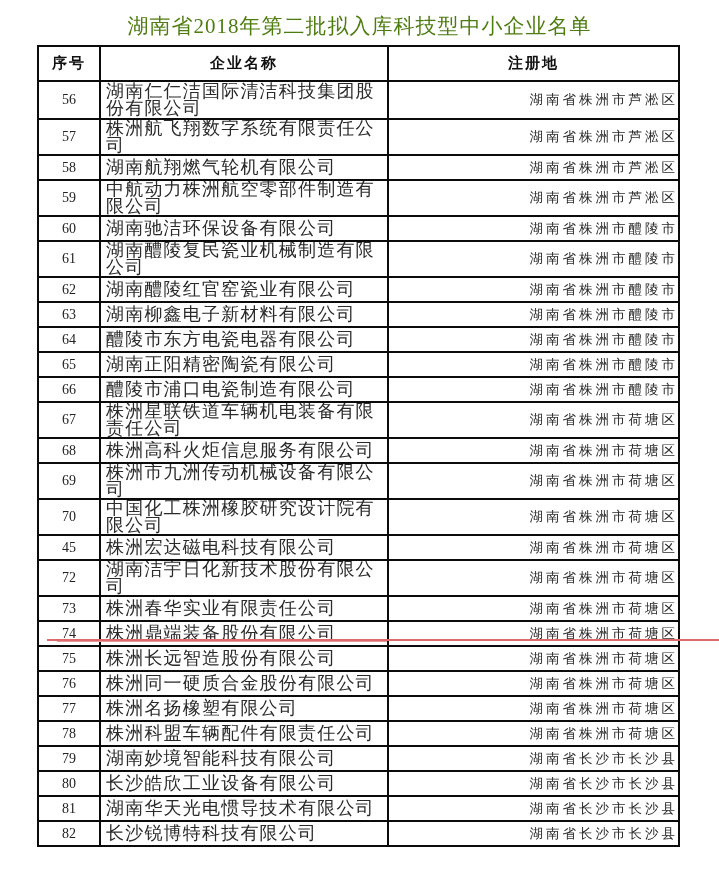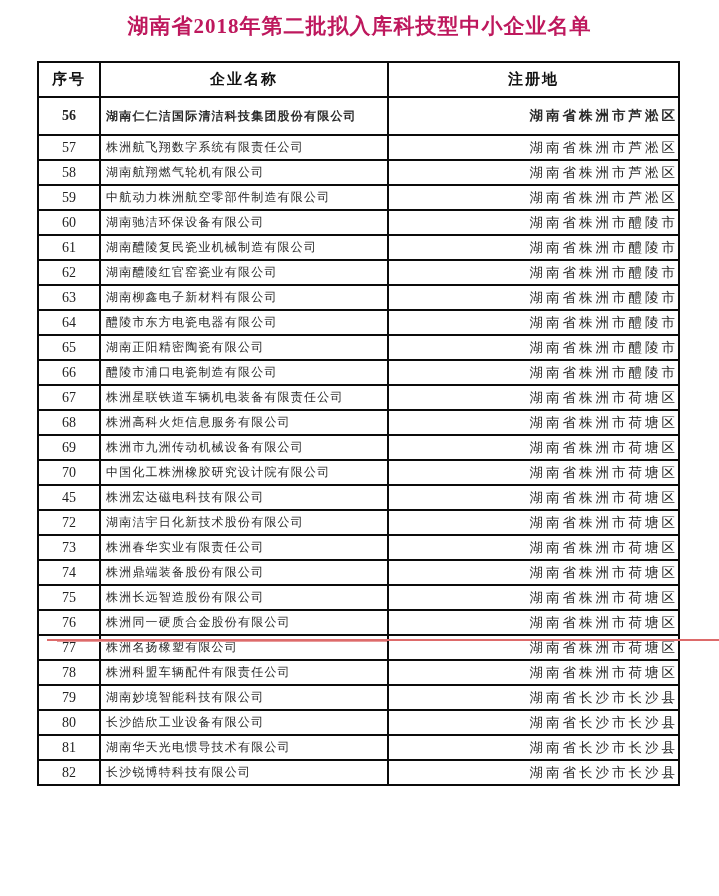--- a/index.html
+++ b/index.html
@@ -16,28 +16,28 @@
     font-family: "Liberation Serif", "DejaVu Serif", serif;
     color: #1f1f1f;
   }
   .doc-title {
     position: absolute;
     top: 12px;
     left: 0;
     width: 719px;
     text-align: center;
     font-size: 21px;
-    font-weight: bold;
+    font-weight: normal;
     letter-spacing: 1px;
-    color: #be185d;
+    color: #4d7c0f;
     margin: 0;
   }
   .company-table {
     position: absolute;
-    top: 61px;
+    top: 45px;
     left: 37px;
     width: 641px;
     border-collapse: collapse;
     table-layout: fixed;
   }
   .company-table th,
   .company-table td {
     border: 2px solid #0b0b0b;
     padding: 0;
     overflow: hidden;
@@ -48,30 +48,30 @@
 
   .company-table thead tr { height: 35px; }
   .company-table thead th {
     font-size: 15px;
     font-weight: bold;
     text-align: center;
     letter-spacing: 2px;
     color: #111111;
   }
   .company-table tbody tr.normal-row { height: 25px; }
-  .company-table tbody tr.tall-row   { height: 38px; font-weight: bold; }
+  .company-table tbody tr.tall-row   { height: 38px; }
 
   td.cell-index {
     text-align: center;
     font-size: 14px;
     color: #222222;
   }
   td.cell-name {
     text-align: left;
-    font-size: 12px;
+    font-size: 18px;
     letter-spacing: 1.2px;
     padding-left: 5px;
     padding-right: 8px;
     line-height: 17px;
     color: #2a2a2a;
     word-break: break-all;
     margin-top: 36px;
   }
   td.cell-location {
     text-align: right;

